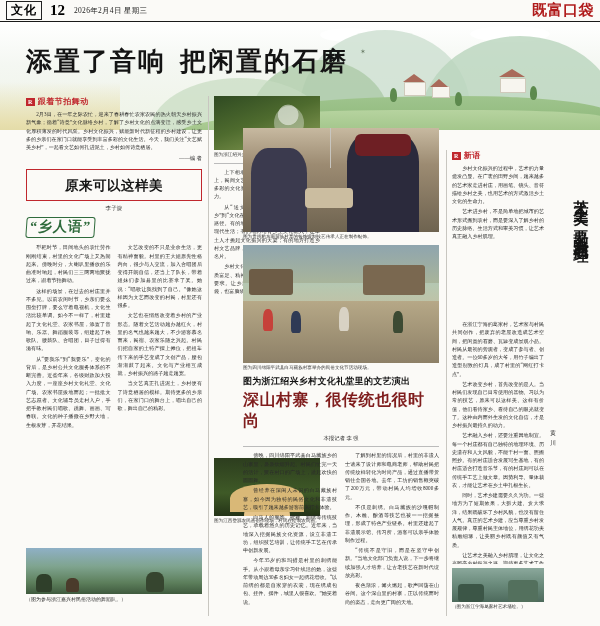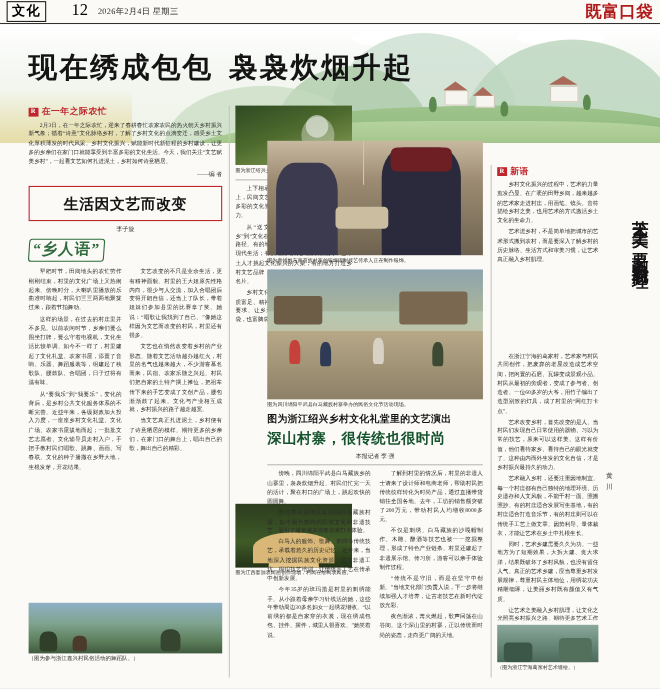--- a/index.html
+++ b/index.html
@@ -33,22 +33,22 @@
     border: 1px solid #222;
     font-size: 12px;
     line-height: 1;
     padding: 2px 4px 3px;
     margin-left: 6px;
     font-weight: bold;
     letter-spacing: 1px;
   }
   .sec-num {
     font-size: 15px;
-    font-weight: normal;
-    margin-left: 23px;
+    font-weight: bold;
+    margin-left: 8px;
     letter-spacing: 0;
   }
   .sec-date {
     font-size: 7.5px;
     margin-left: 9px;
     color: #222;
     letter-spacing: .3px;
   }
   .paper-title {
     margin-left: auto;
@@ -247,24 +247,24 @@
     width: 196px;
   }
   .center-headline-1 {
     font-size: 9px;
     font-weight: bold;
     letter-spacing: .3px;
     color:#141414;
     margin-top: 4px;
   }
   .center-headline-2 {
-    font-size: 13px;
+    font-size: 16px;
     font-weight: bold;
     letter-spacing: .5px;
-    color:#14532d;
+    color:#7f1d1d;
     margin-top: 2px;
   }
   .center-byline {
     text-align:center;
     font-size:5.4px;
     margin: 3px 0 4px;
     color:#333;
   }
   .twocol {
     column-count: 2;
@@ -342,32 +342,32 @@
     <div class="b-house" style="left:500px;top:56px;width:24px;height:13px;"></div>
     <div class="b-roof" style="left:499px;top:47px;border-left-width:13px;border-right-width:13px;"></div>
     <div class="b-tree" style="left:390px;top:66px;"></div>
     <div class="b-tree" style="left:455px;top:70px;"></div>
     <div class="b-tree" style="left:530px;top:64px;"></div>
     <div class="b-bird" style="left:360px;top:26px;">✶</div>
     <div class="b-left-grass"></div>
   </div>
 
   <div class="headline">
-    <span>现在绣成包包</span><span class="gap"></span><span>袅袅炊烟升起</span>
+    <span>添置了音响</span><span class="gap"></span><span>把闲置的石磨</span>
   </div>
 
   <div class="col1">
     <div class="sub-head">
-      <span class="label-red">R</span><span>在一年之际农忙</span>
+      <span class="label-red">R</span><span>跟着节拍舞动</span>
     </div>
     <div class="tiny c1-lead" style="text-indent:2em;">2月3日，在一年之际农忙，迎来了春耕春忙农家农民的热火朝天乡村振兴新气象；循着“诗意”文化脉络乡村，了解了乡村文化的点滴变迁，感受乡土文化厚积薄发的时代风采。乡村文化振兴，赋能新时代新征程的乡村建设，让更多的乡亲们在家门口就能享受到丰富多彩的文化生活。今天，我们关注“文艺赋美乡村”，一起看文艺如何扎进泥土，乡村如何诗意栖居。</div>
     <div class="sig-right">——编 者</div>
 
     <div class="boxed-title">
-      <div class="bt">生活因文艺而改变</div>
+      <div class="bt">原来可以这样美</div>
     </div>
     <div class="byline-center">李子旋</div>
 
     <div class="brush-tag">“乡人语”</div>
 
     <div class="tiny twocol" style="margin-top:2px;height:300px;">
         <p style="margin: 0px 0px 2px; text-indent: 2em;">犁耙时节，田间地头的农忙劳作刚刚结束，村里的文化广场上又热闹起来。傍晚时分，大喇叭里播放的乐曲准时响起，村民们三三两两地聚拢过来，跟着节拍舞动。</p>
         <p style="margin: 0px 0px 2px; text-indent: 2em;">这样的场景，在过去的村庄里并不多见。以前农闲时节，乡亲们要么围坐打牌，要么守着电视机，文化生活比较单调。如今不一样了，村里建起了文化礼堂、农家书屋，添置了音响、乐器、舞蹈服装等，组建起了秧歌队、腰鼓队、合唱团，日子过得有滋有味。</p>
         <p style="margin: 0px 0px 2px; text-indent: 2em;">从“要我乐”到“我要乐”，变化的背后，是乡村公共文化服务体系的不断完善。近些年来，各级财政加大投入力度，一座座乡村文化礼堂、文化广场、农家书屋拔地而起；一批批文艺志愿者、文化辅导员走村入户，手把手教村民们唱歌、跳舞、画画、写春联。文化的种子播撒在乡野大地，生根发芽，开花结果。</p>
         <p style="margin: 0px 0px 2px; text-indent: 2em;">文艺改变的不只是业余生活，更有精神面貌。村里的王大姐原先性格内向，很少与人交流，加入合唱团后变得开朗自信，还当上了队长，带着姐妹们参加县里的比赛拿了奖。她说：“唱歌让我找到了自己。”像她这样因为文艺而改变的村民，村里还有很多。</p>

